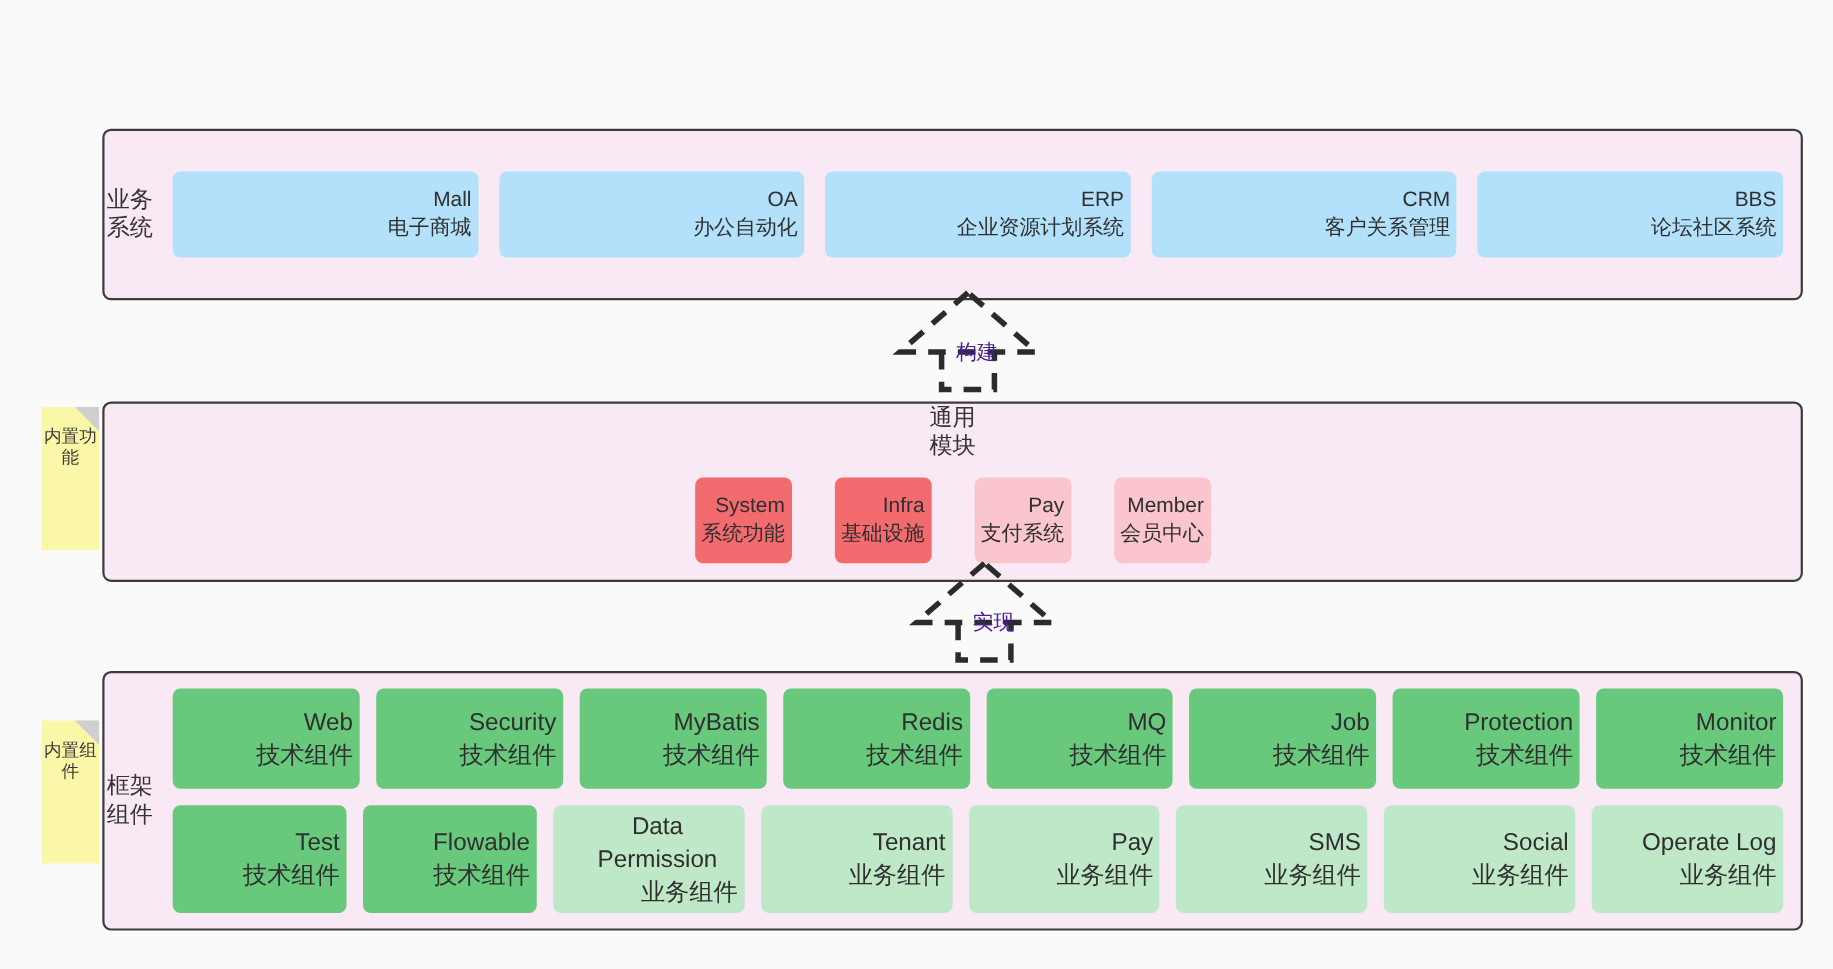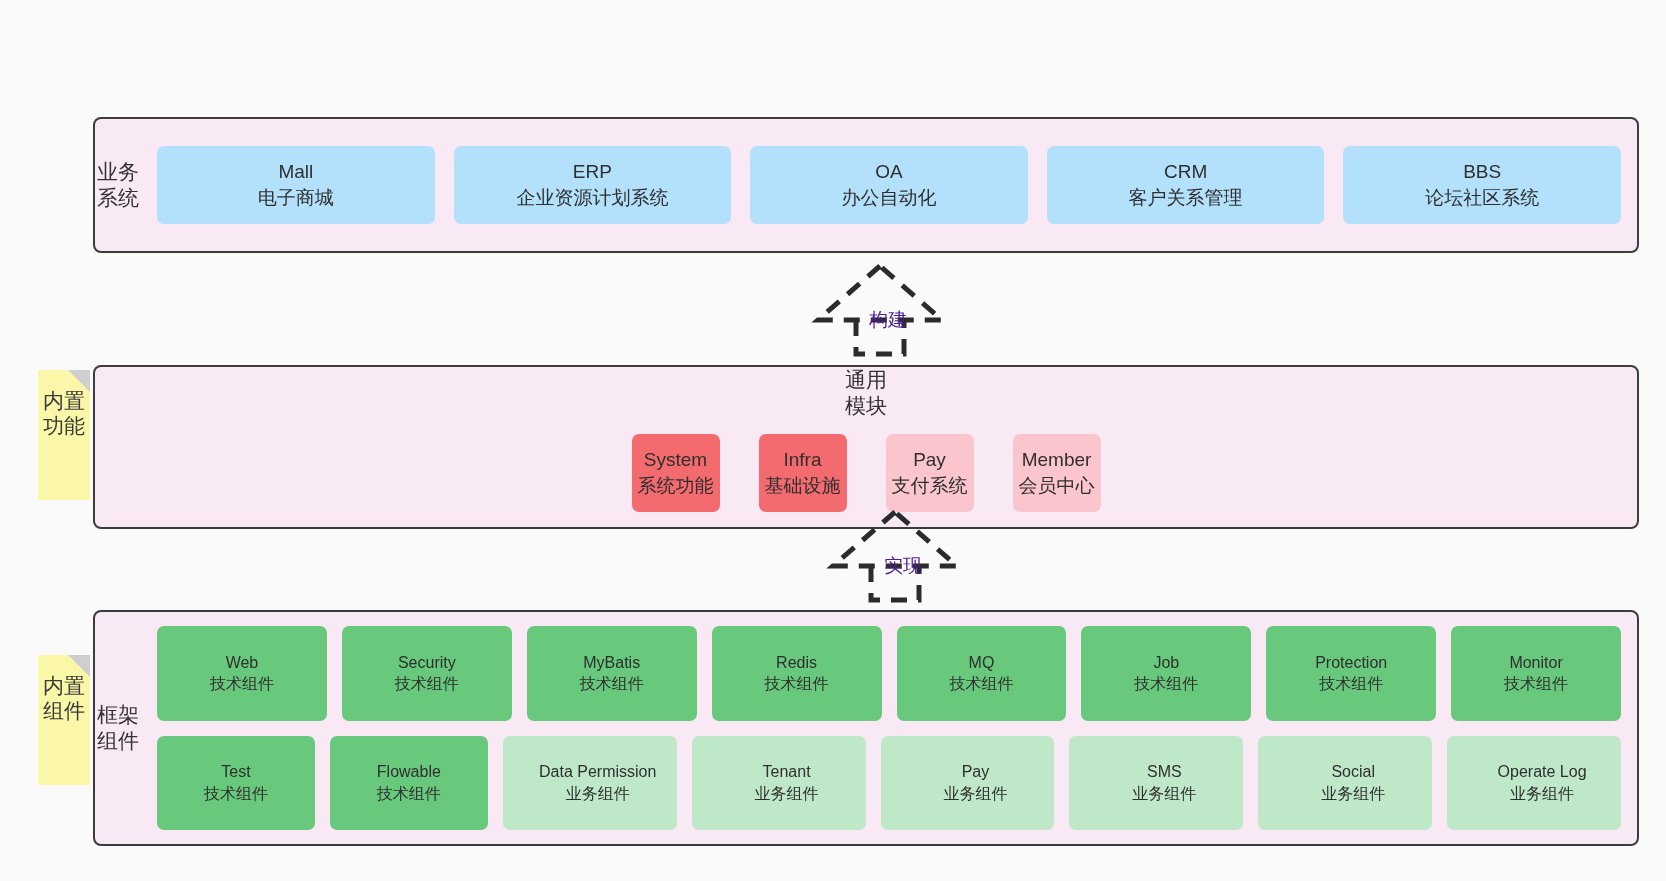--- a/index.html
+++ b/index.html
@@ -52,21 +52,21 @@
     justify-content: space-between;
     height: 100%;
     box-sizing: border-box;
   }
 
   
   .card {
     border-radius: 7px;
     display: flex;
     flex-direction: column;
-    align-items: center;
+    align-items: flex-end;
     justify-content: center;
     text-align: center;
     font-size: 19px;
     line-height: 1.36;
     color: #2f2f2f;
     box-sizing: border-box;
     padding: 4px 6px;
   }
   .card .l1 { white-space: nowrap; }
   .card .l2 { white-space: nowrap; }
@@ -76,21 +76,21 @@
   .c-red   { background: #f36a6f; }
   .c-pink  { background: #fbc5cd; }
   .c-green { background: #68c97c; }
   .c-lgreen{ background: #bfe8c8; padding-left: 22px; }
 
   
   #layer-business {
     left: 93px;
     top: 117px;
     width: 1546px;
-    height: 136px;
+    height: 156px;
   }
   #layer-business .layer-body { padding: 0 16px; gap: 19px; }
   #layer-business .card {
     flex: 1 1 0;
     height: 78px;
     margin: auto 0;
   }
 
   
   #layer-common {
@@ -120,30 +120,30 @@
     gap: 15px;
     justify-content: center;
   }
   .fw-row {
     display: flex;
     gap: 15px;
     flex: 1 1 0;
   }
   .fw-row .card {
     flex: 1 1 0;
-    font-size: 16px;
+    font-size: 22px;
   }
 
   
   .note {
     position: absolute;
     background: #fbf7a8;
     width: 52px;
     box-sizing: border-box;
-    font-size: 21px;
+    font-size: 16px;
     line-height: 1.2;
     color: #3a3a3a;
     text-align: center;
     padding: 18px 2px 6px 2px;
     word-break: break-all;
   }
   .note .fold {
     position: absolute;
     top: 0;
     right: 0;
@@ -195,26 +195,26 @@
 <div id="canvas">
 
   <div class="layer" id="layer-business">
     <div class="layer-title">业务系统</div>
     <div class="layer-body">
       <div class="card c-blue">
         <span class="l1">Mall</span>
         <span class="l2">电子商城</span>
       </div>
       <div class="card c-blue">
+        <span class="l1">OA</span>
+        <span class="l2">办公自动化</span>
+      </div>
+      <div class="card c-blue">
         <span class="l1">ERP</span>
         <span class="l2">企业资源计划系统</span>
-      </div>
-      <div class="card c-blue">
-        <span class="l1">OA</span>
-        <span class="l2">办公自动化</span>
       </div>
       <div class="card c-blue">
         <span class="l1">CRM</span>
         <span class="l2">客户关系管理</span>
       </div>
       <div class="card c-blue">
         <span class="l1">BBS</span>
         <span class="l2">论坛社区系统</span>
       </div>
     </div>

